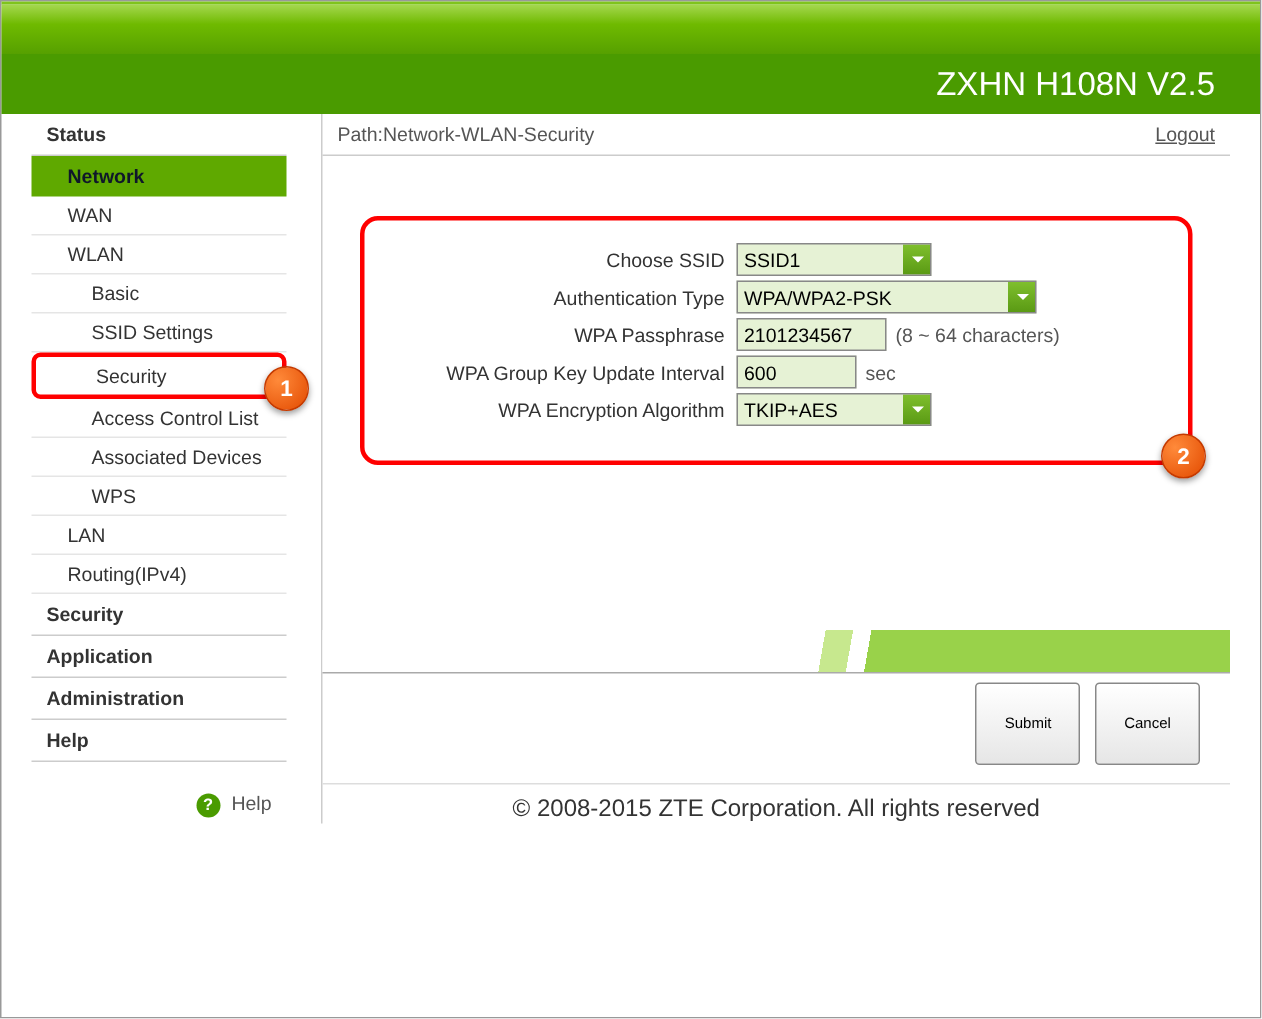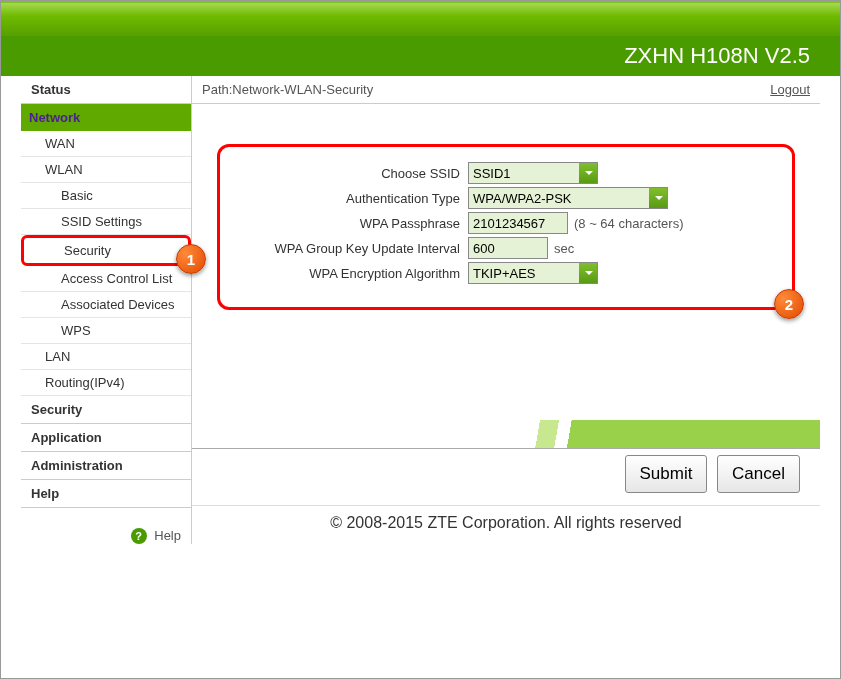--- a/index.html
+++ b/index.html
@@ -1,24 +1,24 @@
 <!DOCTYPE html>
 <html><head>
 <meta charset="utf-8">
 <style>
 * { box-sizing: border-box; margin: 0; padding: 0; }
 body { font-family: Arial, sans-serif; font-size: 13px; background: #fff; color: #333; }
 .container { width: 841px; height: 679px; position: relative; border: 1px solid #999; }
 .topband { height: 35px; background: linear-gradient(180deg, #a5d84f 0%, #6fba00 40%, #56a000 100%); border-top: 2px solid #7fc41c; }
 .titlebar { height: 40px; background: #4a9b00; color: #fff; text-align: right; padding-right: 30px; font-size: 22px; line-height: 40px; }
 .body { position: relative; padding: 0 20px; }
-.cols { display: flex; }
+.cols { display: flex; gap: 23px; }
 .sidebar { width: 170px; background: #fff; }
 .nav-top { border-bottom: 1px solid #ccc; padding: 6px 10px; font-weight: bold; cursor: pointer; }
-.nav-active { background: #5fa900; color: #4c1d95; padding: 6px 8px; font-weight: bold; }
+.nav-active { background: #5fa900; color: #0f172a; padding: 6px 24px; font-weight: bold; }
 .nav-sub { padding: 5px 10px 5px 24px; border-bottom: 1px solid #e5e5e5; cursor: pointer; }
 .nav-sub.lvl3 { padding-left: 40px; }
 .nav-sub.highlight { position: relative; border: 3px solid #ff0000; border-radius: 6px; }
 .help-row { text-align: right; padding: 20px 10px 0 0; color: #555; }
 .help-icon { display: inline-block; width: 16px; height: 16px; border-radius: 50%; background: #4a9b00; color: #fff; text-align: center; line-height: 16px; font-weight: bold; font-size: 11px; margin-right: 4px; }
 .main { flex: 1; border-left: 1px solid #ccc; padding-left: 0; }
 .pathbar { border-bottom: 1px solid #ccc; padding: 6px 10px; color: #555; display: flex; justify-content: space-between; }
 .pathbar a { color: #555; }
 .formbox { margin: 40px 25px 20px 25px; border: 3px solid #ff0000; border-radius: 12px; padding: 12px 30px 20px 10px; position: relative; }
 .formrow { display: flex; align-items: center; margin: 3px 0; }
@@ -26,21 +26,21 @@
 .sel, .inp { border: 1px solid #888; background: #e6f2d5; height: 22px; padding: 1px 4px; font-size: 13px; }
 .sel { appearance: none; -webkit-appearance: none; padding-right: 22px; background-image: linear-gradient(#7fbf2d,#5a9a14); background-size: 18px 100%; background-position: right center; background-repeat: no-repeat; }
 .sel-wrap { position: relative; display: inline-block; }
 .sel-wrap::after { content: ""; position: absolute; right: 5px; top: 50%; margin-top: -2px; border: 4px solid transparent; border-top-color: #fff; pointer-events: none; }
 .hint { margin-left: 6px; color: #555; }
 .badge { position: absolute; width: 30px; height: 30px; border-radius: 50%; background: radial-gradient(circle at 30% 30%, #ff8a3a, #e24a00); color: #fff; font-weight: bold; text-align: center; line-height: 30px; font-size: 15px; box-shadow: 0 2px 4px rgba(0,0,0,.4); border: 1px solid #c43a00; }
 .badge1 { left: 145px; top: 163px; }
 .badge2 { right: -12px; bottom: -12px; }
 .divider-angled { height: 28px; margin-top: 110px; background: linear-gradient(100deg, #fff 0 55%, #c7e88e 55% 58%, #fff 58% 60%, #99d24a 60% 100%); }
 .bottombar { border-top: 1px solid #aaa; padding: 6px 20px; text-align: right; position: relative; }
-.btn { display: inline-block; min-width: 70px; padding: 8px 14px; border: 1px solid #888; background: linear-gradient(#fff,#e6e6e6); border-radius: 3px; cursor: pointer; margin-left: 6px; font-size: 17px; }
+.btn { display: inline-block; min-width: 70px; padding: 21px 14px; border: 1px solid #888; background: linear-gradient(#fff,#e6e6e6); border-radius: 3px; cursor: pointer; margin-left: 6px; font-size: 10px; }
 .copyright { text-align: center; font-size: 16px; color: #333; padding: 8px 0 0 0; border-top: 1px solid #ddd; margin-top: 6px; }
 </style>
 </head>
 <body>
 
 <div class="container">
   <div class="topband"></div>
   <div class="titlebar">
     <span>ZXHN H108N V2.5</span>
   </div>

